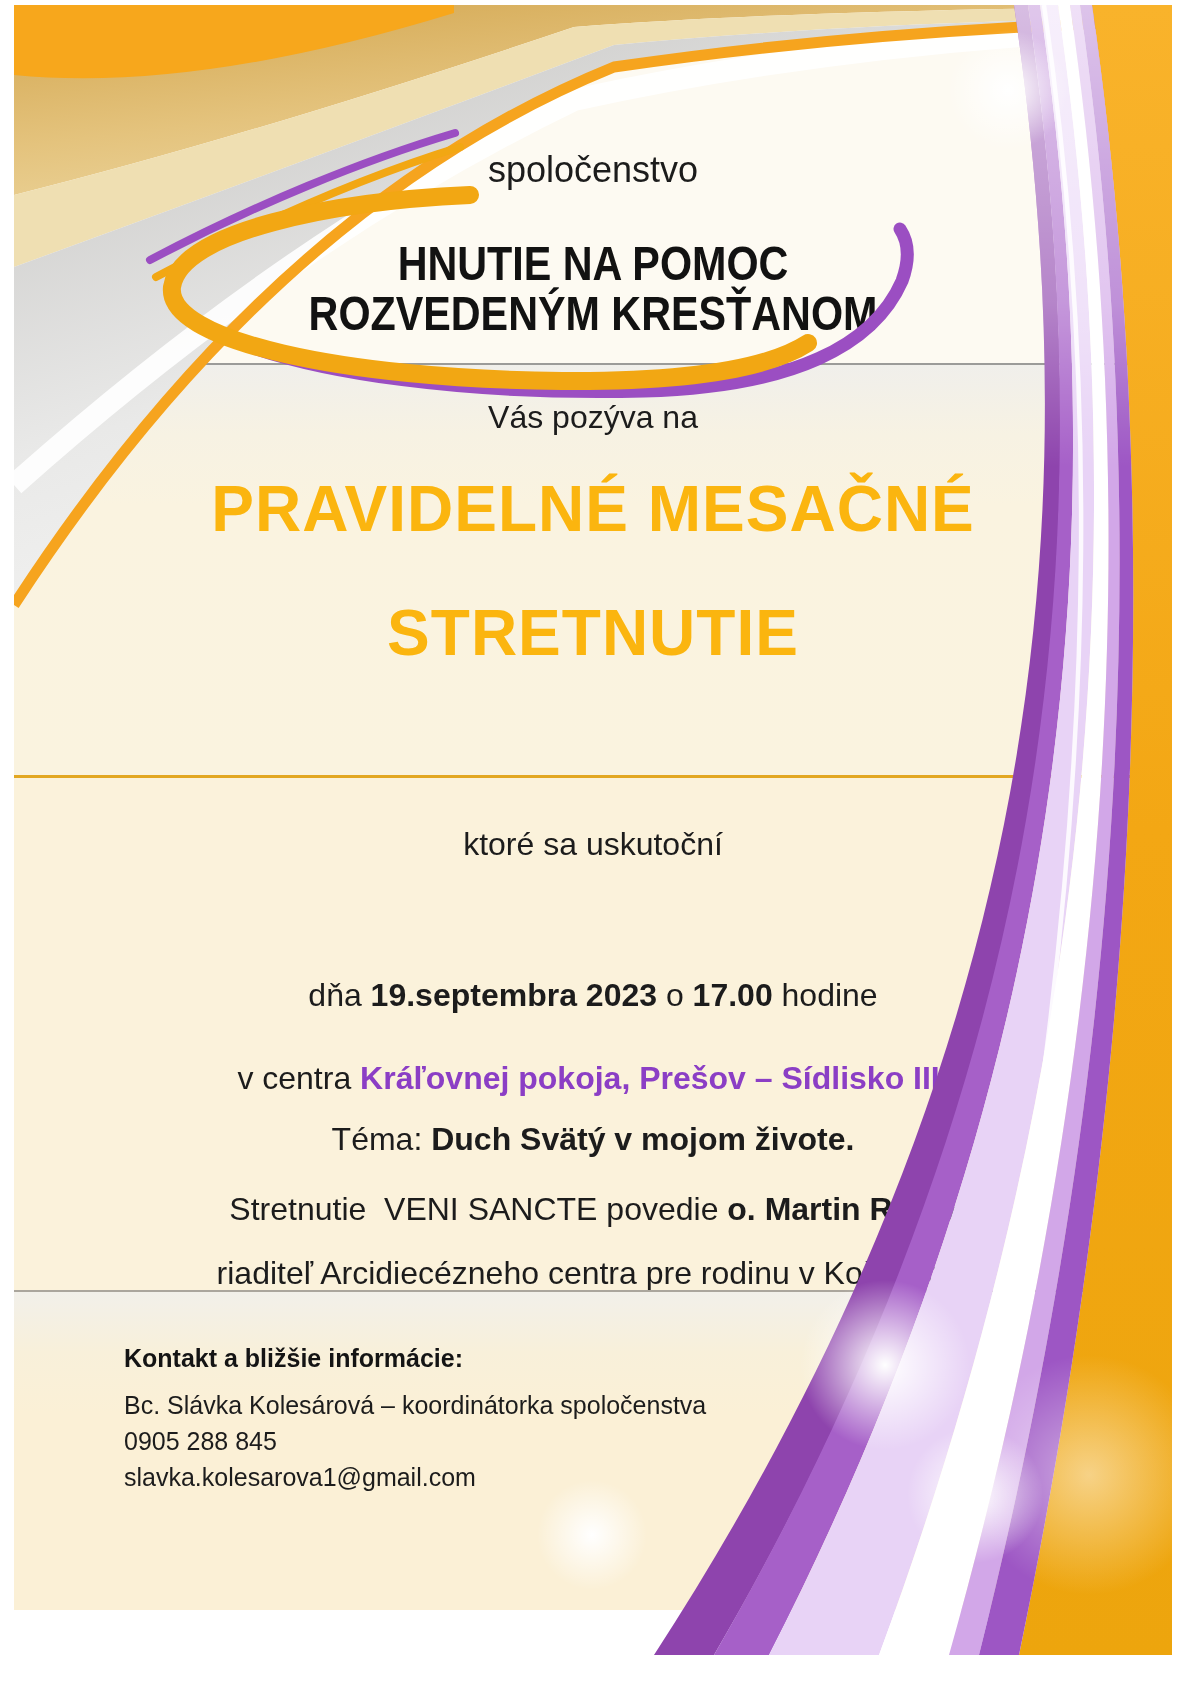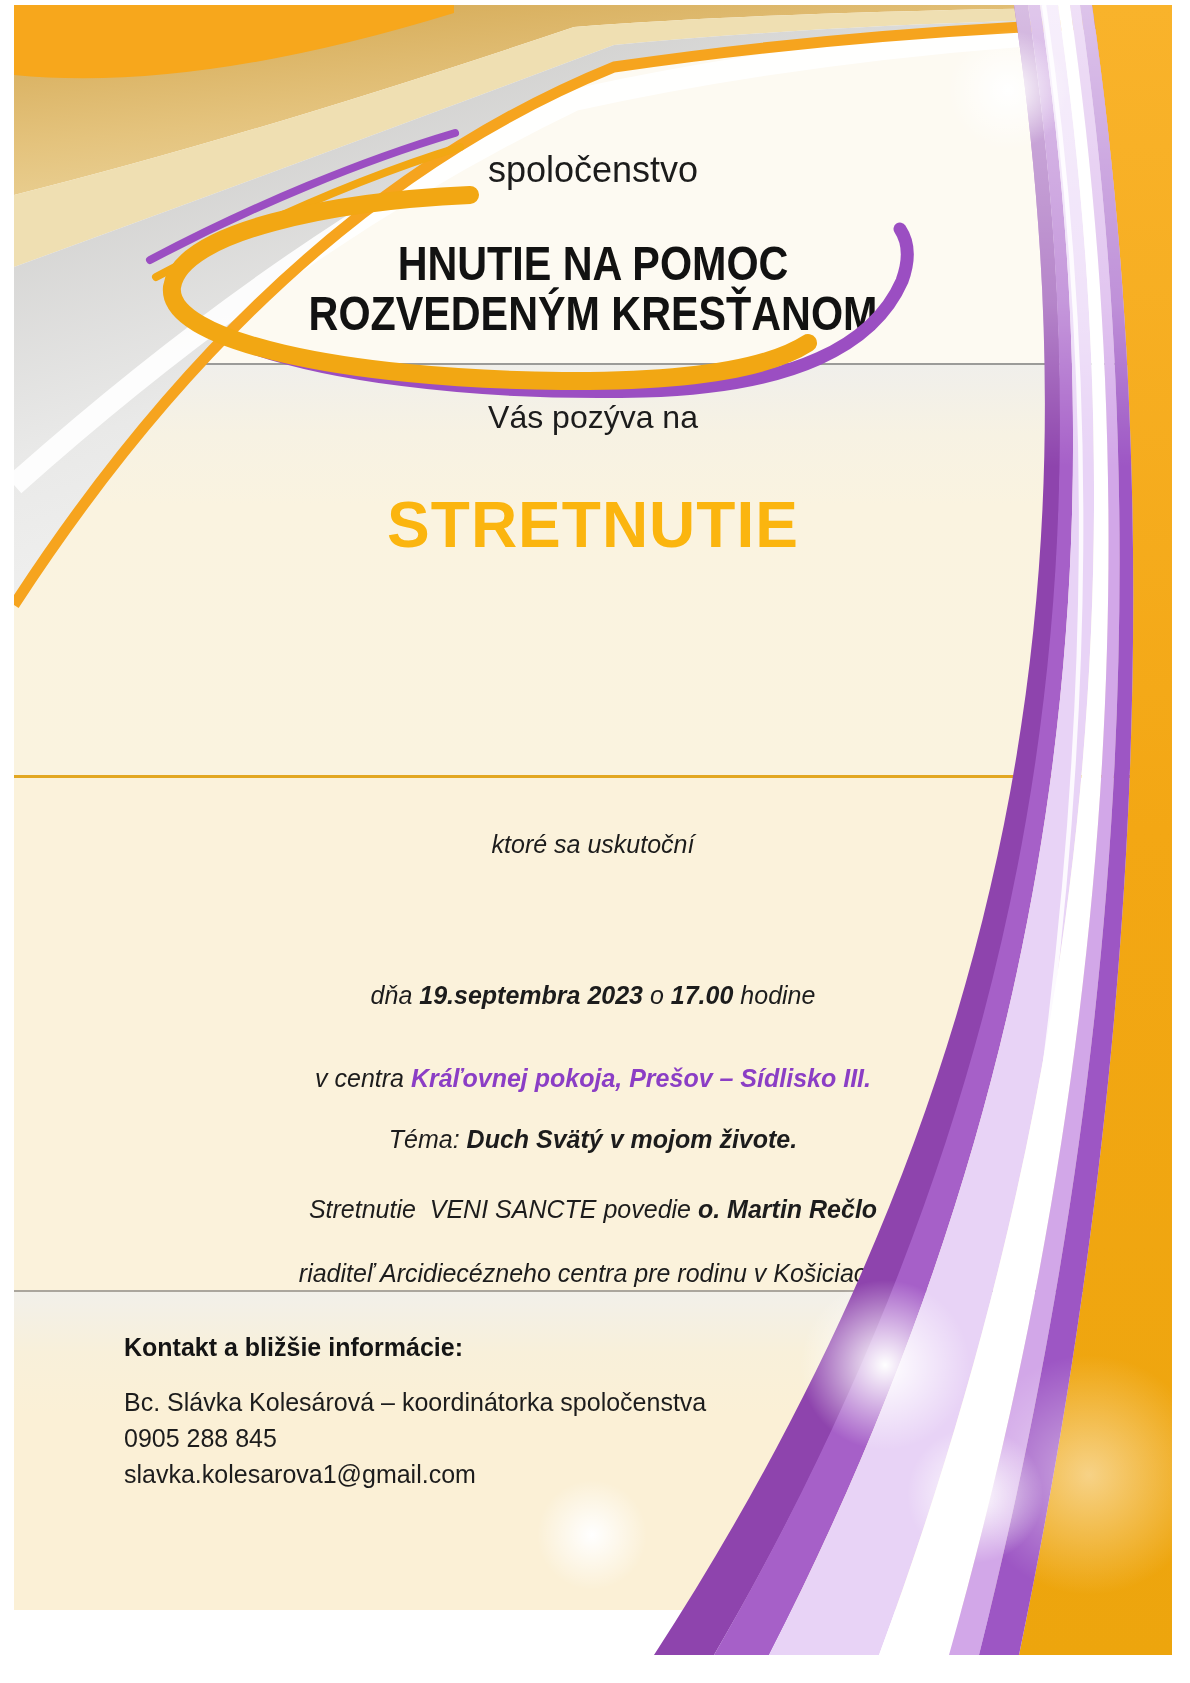--- a/index.html
+++ b/index.html
@@ -49,33 +49,33 @@
     transform:scaleX(0.86);transform-origin:50% 50%;
     letter-spacing:0px;
   }
   .invite{font-size:32px;line-height:33px;color:#1c1c1c;}
   .bigtitle{
     font-weight:700;font-size:64px;line-height:66px;
     color:#fbb50f;letter-spacing:1px;
   }
   .t1{margin-top:42px;}
   .t2{margin-top:58px;}
-  .line{font-size:25px;line-height:33px;color:#1c1c1c;white-space:pre-wrap;font-style:italic;}
+  .line{font-size:32px;line-height:33px;color:#1c1c1c;white-space:pre-wrap;}
   .ln-occ{margin-top:0;}
   .ln-date{margin-top:118px;}
   .ln-venue{margin-top:50px;}
   .ln-topic{margin-top:28px;}
   .ln-speaker{margin-top:37px;}
   .ln-role{margin-top:31px;}
   .b{font-weight:700;}
   .venue-name{font-weight:700;color:#8b3ec5;}
   .s4 .inner{padding-left:110px;}
-  .contact-heading{font-weight:700;font-size:25px;line-height:26px;color:#141414;}
+  .contact-heading{font-weight:700;font-size:25px;line-height:26px;color:#141414;margin-top:11px;}
   .contact-line{font-size:25px;line-height:36px;color:#1c1c1c;}
-  .contact-block{margin-top:24px;}
+  .contact-block{margin-top:16px;}
   
   .deco{
     position:absolute;inset:0;z-index:2;pointer-events:none;
   }
 </style>
 </head>
 <body>
 
 <div class="page">
   <div class="canvas">
@@ -83,20 +83,21 @@
     <div class="section s1">
       <div class="community">spoločenstvo</div>
       <div class="org">
         <div>HNUTIE NA POMOC</div>
         <div>ROZVEDENÝM KRESŤANOM</div>
       </div>
     </div>
 
     <div class="section s2">
       <div class="invite">Vás pozýva na</div>
+      <div class="bigtitle t1">PRAVIDELNÉ MESAČNÉ</div>
       <div class="bigtitle t2">STRETNUTIE</div>
     </div>
 
     <div class="section s3">
       <div class="line ln-occ">ktoré sa uskutoční</div>
 
       <div class="line ln-date"><span>dňa </span><span class="b">19.septembra 2023</span><span> o </span><span class="b">17.00</span><span> hodine</span></div>
 
       <div class="line ln-venue"><span>v centra </span><span class="venue-name">Kráľovnej pokoja, Prešov – Sídlisko III.</span></div>
 

